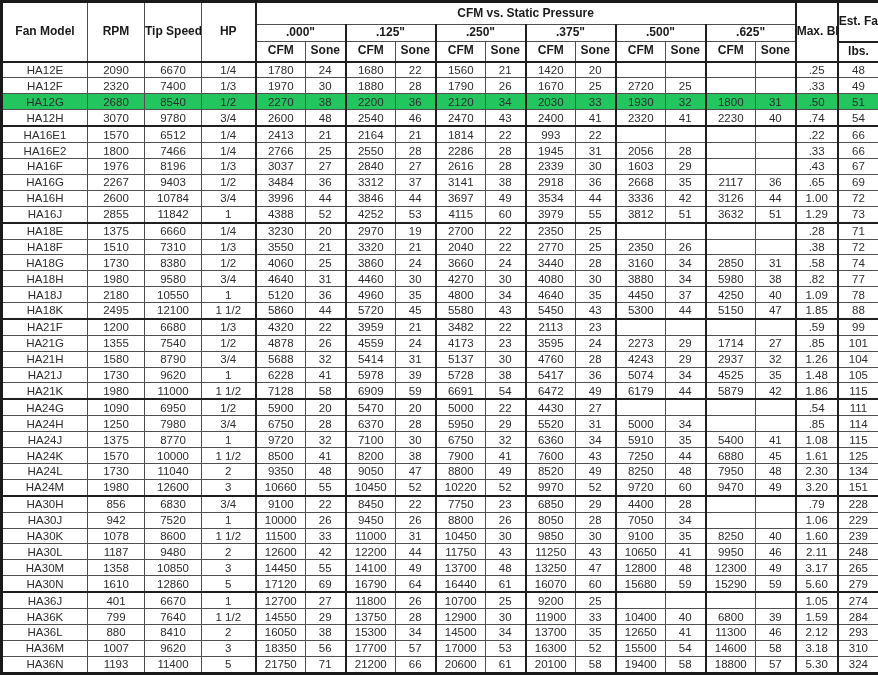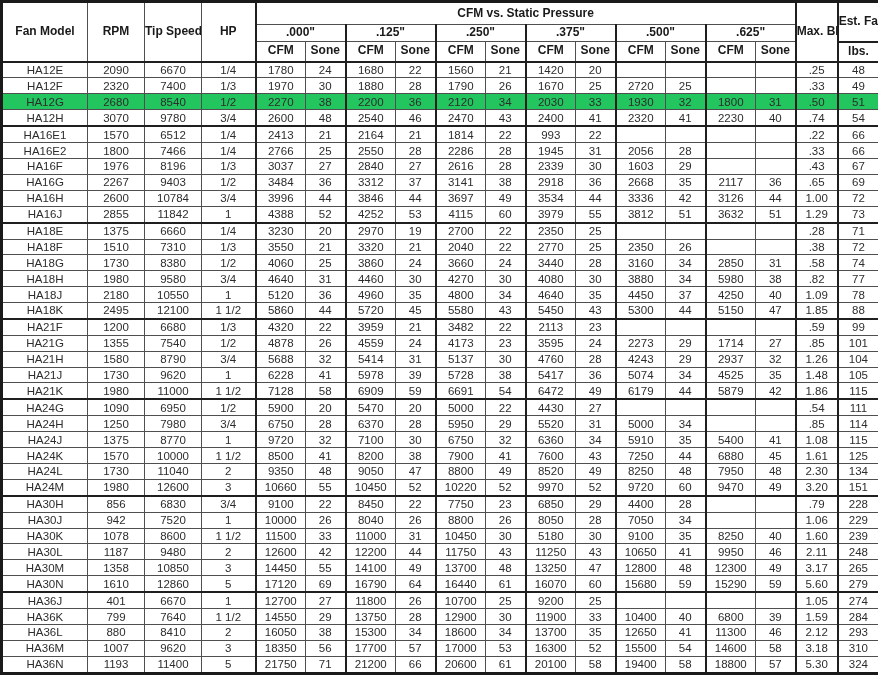--- a/index.html
+++ b/index.html
@@ -663,21 +663,21 @@
     <td class="sec">.79</td>
     <td class="sec">228</td>
   </tr>
         <tr>
     <td>HA30J</td>
     <td>942</td>
     <td>7520</td>
     <td>1</td>
     <td class="sec">10000</td>
     <td>26</td>
-    <td class="sec">8040</td>
+    <td class="sec">9450</td>
     <td>26</td>
     <td class="sec">8800</td>
     <td>26</td>
     <td class="sec">8050</td>
     <td>28</td>
     <td class="sec">7050</td>
     <td>34</td>
     <td class="sec"></td>
     <td></td>
     <td class="sec">1.06</td>
@@ -687,21 +687,21 @@
     <td>HA30K</td>
     <td>1078</td>
     <td>8600</td>
     <td>1 1/2</td>
     <td class="sec">11500</td>
     <td>33</td>
     <td class="sec">11000</td>
     <td>31</td>
     <td class="sec">10450</td>
     <td>30</td>
-    <td class="sec">5180</td>
+    <td class="sec">9850</td>
     <td>30</td>
     <td class="sec">9100</td>
     <td>35</td>
     <td class="sec">8250</td>
     <td>40</td>
     <td class="sec">1.60</td>
     <td class="sec">239</td>
   </tr>
         <tr>
     <td>HA30L</td>
@@ -805,21 +805,21 @@
   </tr>
         <tr>
     <td>HA36L</td>
     <td>880</td>
     <td>8410</td>
     <td>2</td>
     <td class="sec">16050</td>
     <td>38</td>
     <td class="sec">15300</td>
     <td>34</td>
-    <td class="sec">18600</td>
+    <td class="sec">14500</td>
     <td>34</td>
     <td class="sec">13700</td>
     <td>35</td>
     <td class="sec">12650</td>
     <td>41</td>
     <td class="sec">11300</td>
     <td>46</td>
     <td class="sec">2.12</td>
     <td class="sec">293</td>
   </tr>

